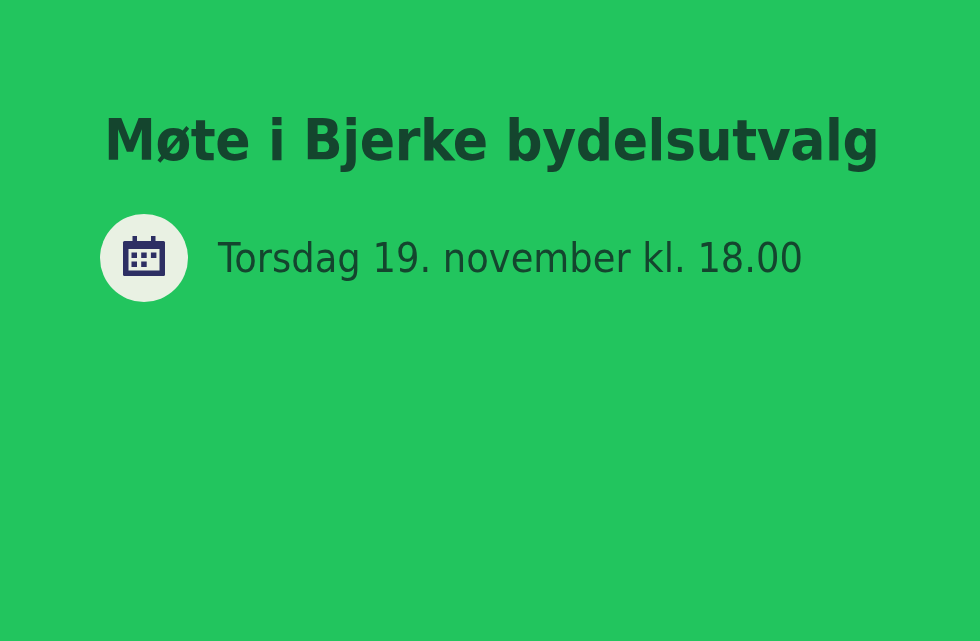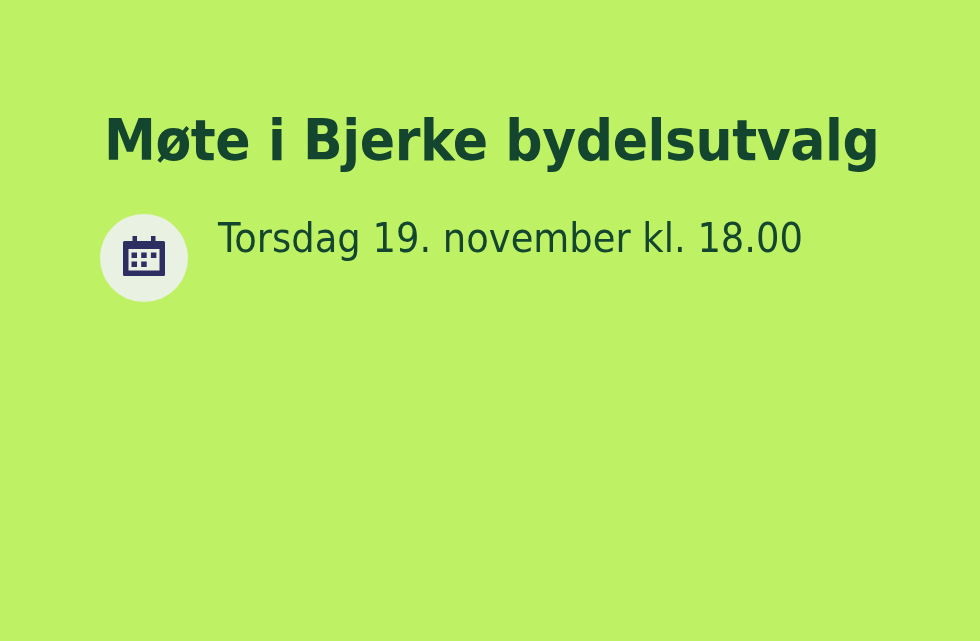--- a/index.html
+++ b/index.html
@@ -11,21 +11,21 @@
     height: 641px;
     overflow: hidden;
     background: #83c69f;
     font-family: "DejaVu Sans", sans-serif;
   }
 
   #poster {
     position: relative;
     width: 980px;
     height: 641px;
-    background: #bef264;
+    background: #22c55e;
     box-sizing: border-box;
   }
 
   
   .poster-title {
     position: absolute;
     left: 104px;
     top: 104px;
     width: 830px;
     font-family: "DejaVu Sans", sans-serif;
@@ -45,21 +45,21 @@
     left: 100px;
     top: 214px;
     width: 840px;
   }
 
   .info-row {
     position: relative;
     height: 88px;
     margin-bottom: 22px;
     display: flex;
-    align-items: flex-start;
+    align-items: center;
   }
 
   .icon-circle {
     flex: 0 0 auto;
     width: 88px;
     height: 88px;
     border-radius: 50%;
     background: #e9f1e3;
     display: flex;
     align-items: center;

